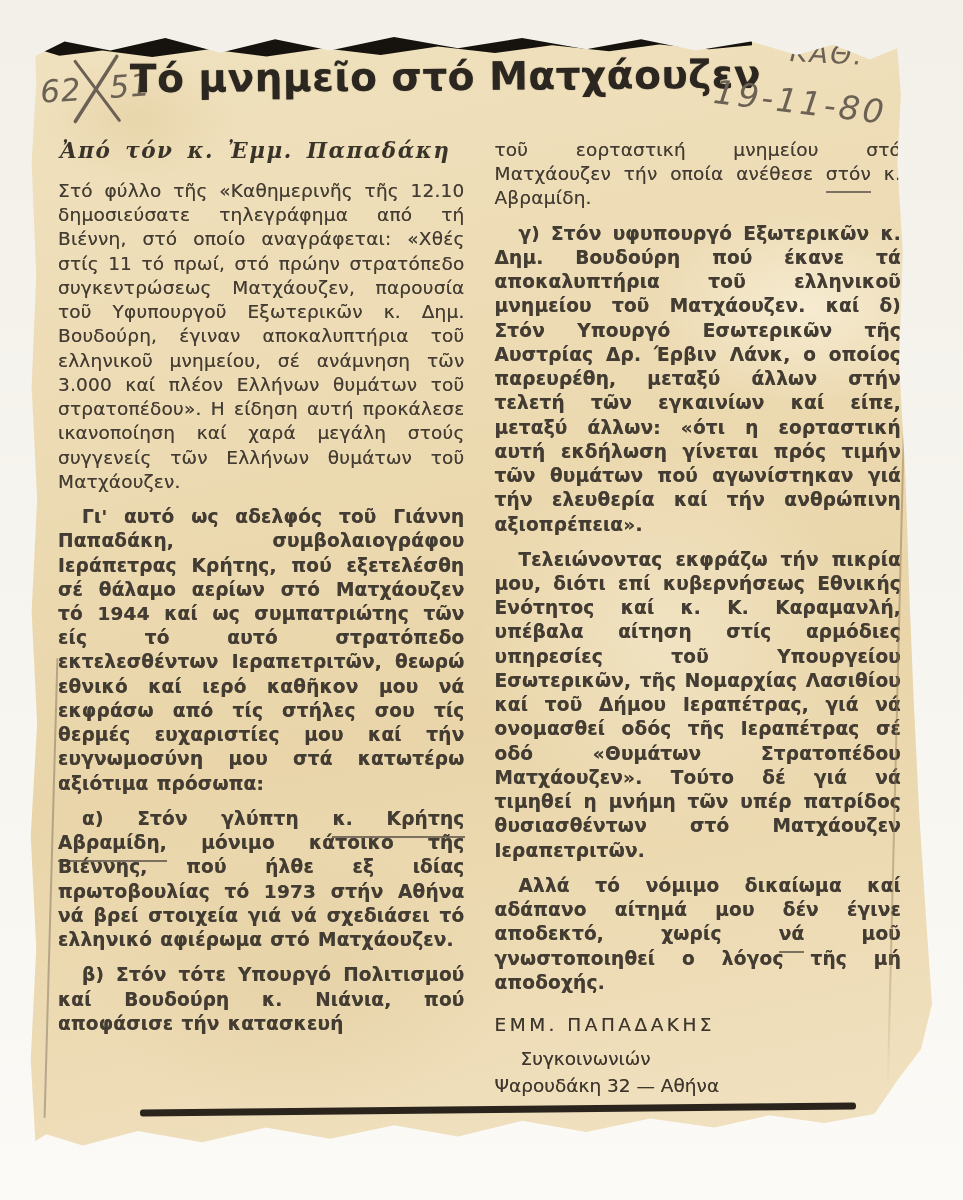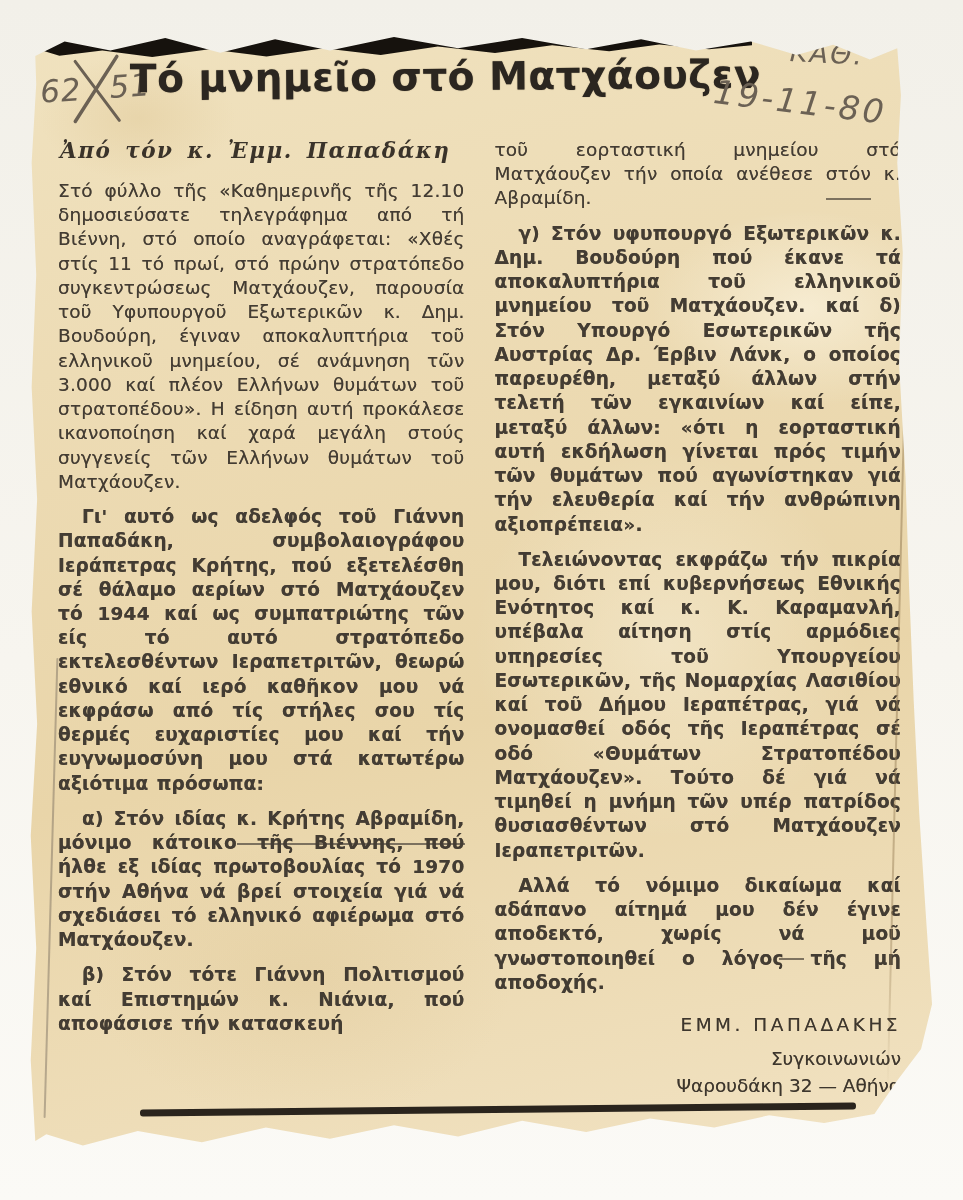--- a/index.html
+++ b/index.html
@@ -55,25 +55,25 @@
   
   .columns{display:flex;gap:30px;padding:2px 42px 0 30px;}
   .col{flex:1;}
   .byline{font-family:"DejaVu Serif",serif;font-style:italic;font-weight:bold;
     font-size:21.5px;letter-spacing:1.5px;word-spacing:5px;color:#3a332a;
     margin:0 0 16px 2px;white-space:nowrap;}
   .col p{margin:0 0 11px 0;font-size:18.5px;line-height:1.31;text-align:justify;
     color:#433c33;letter-spacing:0.2px;word-spacing:1.5px;
     text-shadow:0 0 0.6px rgba(60,50,40,0.65);}
   .col p.indent{text-indent:24px;font-weight:bold;}
-  .pencil-underline{border-bottom:2.5px solid rgba(105,95,80,0.85);padding-bottom:14px;}
+  .pencil-underline{border-bottom:2.5px solid rgba(105,95,80,0.85);padding-bottom:7px;}
 
   
   .signature{margin-top:16px;color:#3d362d;font-size:18.5px;line-height:1.5;
-    text-shadow:0 0 0.6px rgba(60,50,40,0.6);text-align:right;}
+    text-shadow:0 0 0.6px rgba(60,50,40,0.6);}
   .sig-name{letter-spacing:3.5px;margin-bottom:6px;}
   .sig-ind{padding-left:26px;}
 
   
   .bottom-rule{position:absolute;left:112px;top:1078px;width:716px;height:7px;
     background:#2a241d;border-radius:3px;transform:rotate(-0.55deg);}
   .fold-line{position:absolute;left:868px;top:300px;width:2px;height:760px;
     background:linear-gradient(180deg,transparent,rgba(150,125,85,0.55) 20%,
       rgba(150,125,85,0.45) 80%,transparent);transform:rotate(1.4deg);}
   .margin-pencil{position:absolute;left:22px;top:630px;width:2px;height:460px;
@@ -105,22 +105,22 @@
         <div class="hw-date">19-11-80</div>
       </div>
     </div>
 
     <div class="columns">
 
       <div class="col">
         <div class="byline">Ἀπό τόν κ. Ἐμμ. Παπαδάκη</div>
         <p>Στό φύλλο τῆς «Καθημερινῆς τῆς 12.10 δημοσιεύσατε τηλεγράφημα από τή Βιέννη, στό οποίο αναγράφεται: «Χθές στίς 11 τό πρωί, στό πρώην στρατόπεδο συγκεντρώσεως Ματχάουζεν, παρουσία τοῦ Υφυπουργοῦ Εξωτερικῶν κ. Δημ. Βουδούρη, έγιναν αποκαλυπτήρια τοῦ ελληνικοῦ μνημείου, σέ ανάμνηση τῶν 3.000 καί πλέον Ελλήνων θυμάτων τοῦ στρατοπέδου». Η είδηση αυτή προκάλεσε ικανοποίηση καί χαρά μεγάλη στούς συγγενείς τῶν Ελλήνων θυμάτων τοῦ Ματχάουζεν.</p>
         <p class="indent">Γι' αυτό ως αδελφός τοῦ Γιάννη Παπαδάκη, συμβολαιογράφου Ιεράπετρας Κρήτης, πού εξετελέσθη σέ θάλαμο αερίων στό Ματχάουζεν τό 1944 καί ως συμπατριώτης τῶν είς τό αυτό στρατόπεδο εκτελεσθέντων Ιεραπετριτῶν, θεωρώ εθνικό καί ιερό καθῆκον μου νά εκφράσω από τίς στήλες σου τίς θερμές ευχαριστίες μου καί τήν ευγνωμοσύνη μου στά κατωτέρω αξιότιμα πρόσωπα:</p>
-        <p class="indent"><span>α) Στόν ιδίας </span><span class="pencil-underline">κ. Κρήτης Αβραμίδη,</span><span> μόνιμο κάτοικο τῆς Βιέννης, πού ήλθε εξ ιδίας πρωτοβουλίας τό 1970 στήν Αθήνα νά βρεί στοιχεία γιά νά σχεδιάσει τό ελληνικό αφιέρωμα στό Ματχάουζεν.</span></p>
-        <p class="indent">β) Στόν τότε Γιάννη Πολιτισμού καί Επιστημών κ. Νιάνια, πού αποφάσισε τήν κατασκευή</p>
+        <p class="indent"><span>α) Στόν γλύπτη </span><span class="pencil-underline">κ. Κρήτης Αβραμίδη,</span><span> μόνιμο κάτοικο τῆς Βιέννης, πού ήλθε εξ ιδίας πρωτοβουλίας τό 1973 στήν Αθήνα νά βρεί στοιχεία γιά νά σχεδιάσει τό ελληνικό αφιέρωμα στό Ματχάουζεν.</span></p>
+        <p class="indent">β) Στόν τότε Υπουργό Πολιτισμού καί Βουδούρη κ. Νιάνια, πού αποφάσισε τήν κατασκευή</p>
       </div>
 
       <div class="col">
         <p><span>τοῦ εορταστική μνημείου στό Ματχάουζεν τήν οποία ανέθεσε </span><span class="pencil-underline">στόν</span><span> κ. Αβραμίδη.</span></p>
         <p class="indent">γ) Στόν υφυπουργό Εξωτερικῶν κ. Δημ. Βουδούρη πού έκανε τά αποκαλυπτήρια τοῦ ελληνικοῦ μνημείου τοῦ Ματχάουζεν. καί δ) Στόν Υπουργό Εσωτερικῶν τῆς Αυστρίας Δρ. Έρβιν Λάνκ, ο οποίος παρευρέθη, μεταξύ άλλων στήν τελετή τῶν εγκαινίων καί είπε, μεταξύ άλλων: «ότι η εορταστική αυτή εκδήλωση γίνεται πρός τιμήν τῶν θυμάτων πού αγωνίστηκαν γιά τήν ελευθερία καί τήν ανθρώπινη αξιοπρέπεια».</p>
         <p class="indent">Τελειώνοντας εκφράζω τήν πικρία μου, διότι επί κυβερνήσεως Εθνικής Ενότητος καί κ. Κ. Καραμανλή, υπέβαλα αίτηση στίς αρμόδιες υπηρεσίες τοῦ Υπουργείου Εσωτερικῶν, τῆς Νομαρχίας Λασιθίου καί τοῦ Δήμου Ιεραπέτρας, γιά νά ονομασθεί οδός τῆς Ιεραπέτρας σέ οδό «Θυμάτων Στρατοπέδου Ματχάουζεν». Τούτο δέ γιά νά τιμηθεί η μνήμη τῶν υπέρ πατρίδος θυσιασθέντων στό Ματχάουζεν Ιεραπετριτῶν.</p>
         <p class="indent"><span>Αλλά τό νόμιμο δικαίωμα καί αδάπανο αίτημά μου δέν έγινε αποδεκτό, χωρίς </span><span class="pencil-underline">νά</span><span> μοῦ γνωστοποιηθεί ο λόγος τῆς μή αποδοχής.</span></p>
 
         <div class="signature">
           <div class="sig-name">ΕΜΜ. ΠΑΠΑΔΑΚΗΣ</div>

